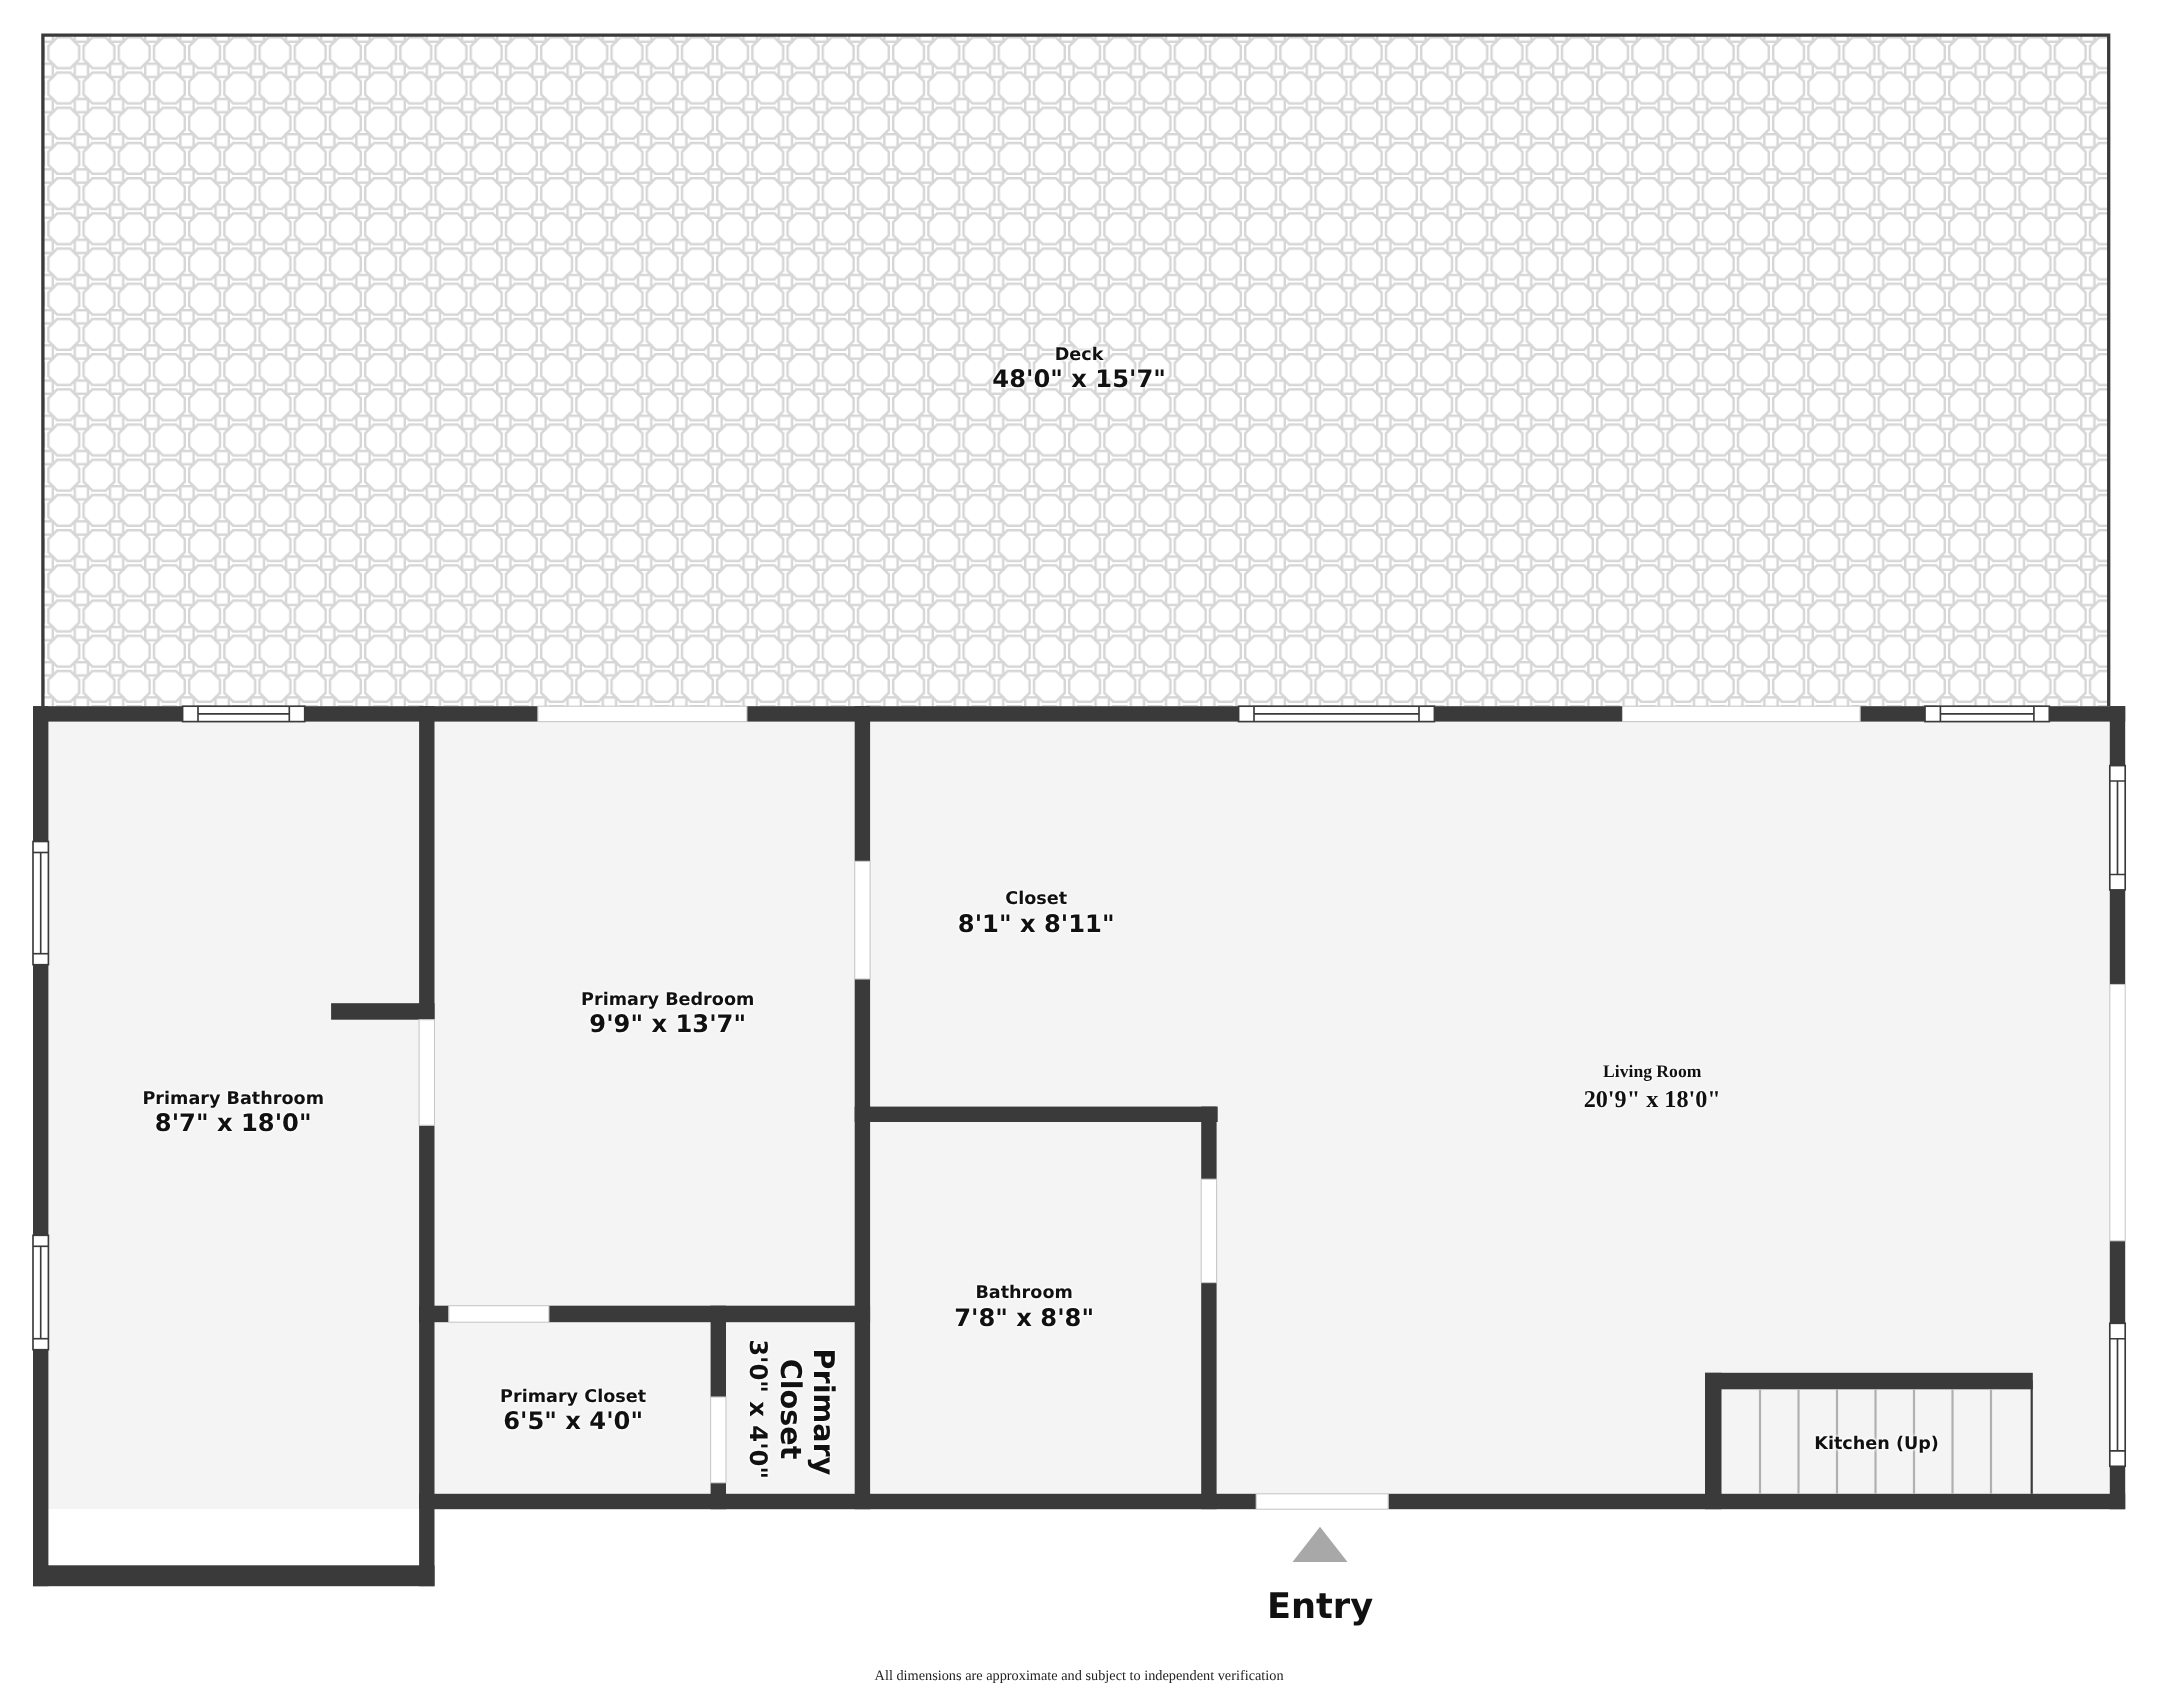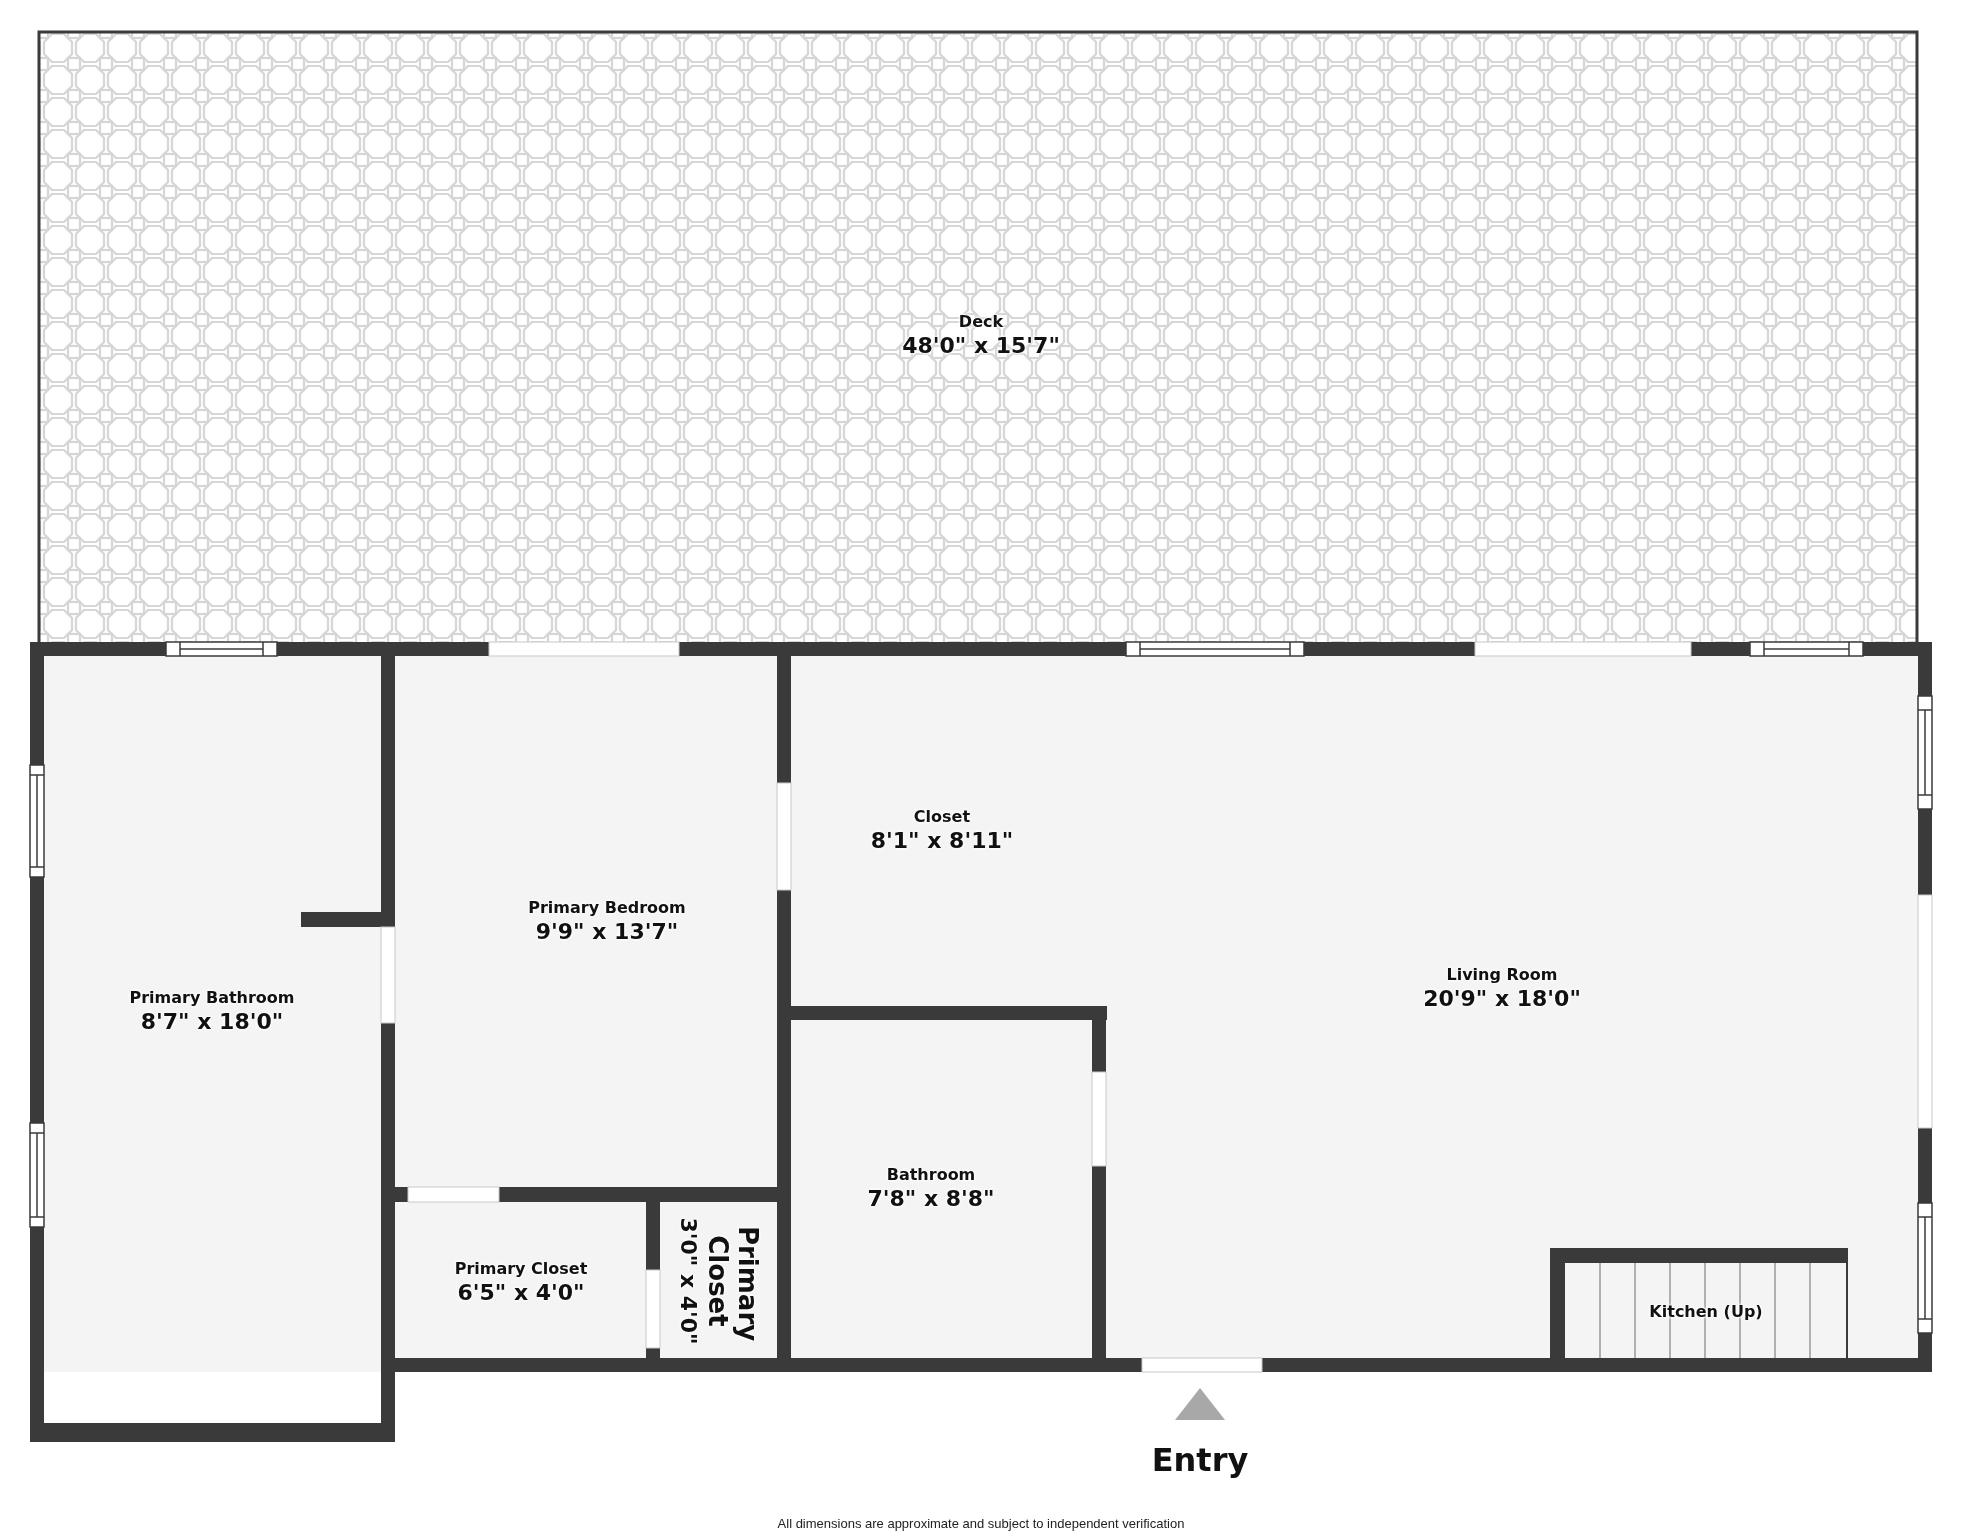--- a/index.html
+++ b/index.html
@@ -5,21 +5,21 @@
   html, body { margin: 0; padding: 0; background: #ffffff; }
   body { width: 1962px; height: 1536px; position: relative; overflow: hidden; font-family: "DejaVu Sans", "Liberation Sans", sans-serif; }
   #plan { position: absolute; left: 0; top: 0; }
   .label { position: absolute; transform: translate(-50%, -50%); text-align: center; color: #111; white-space: nowrap; line-height: 1.25; text-shadow: 0 0 3px #fff, 0 0 3px #fff, 0 0 4px #fff; }
   .label .name { font-weight: bold; font-size: 16px; display: block; }
   .label .dims { font-weight: bold; font-size: 22px; display: block; }
   .label.rot { transform: translate(-50%, -50%) rotate(90deg); }
   .label.rot .name { font-size: 26px; line-height: 1.15; }
   .label.rot .dims { font-size: 22px; }
   .entry-label { position: absolute; transform: translate(-50%, -50%); font-weight: bold; font-size: 32px; color: #111; }
-  .disclaimer { position: absolute; left: 981px; top: 1523px; transform: translate(-50%, -50%); font-size: 13px; color: #222; font-family: Liberation Sans, sans-serif; white-space: nowrap; }
+  .disclaimer { position: absolute; left: 981px; top: 1523px; transform: translate(-50%, -50%); font-size: 13px; color: #222; font-family: Liberation Serif, serif; white-space: nowrap; }
 </style>
 </head>
 <body>
 
 <svg id="plan" width="1962" height="1536" viewBox="0 0 1962 1536" xmlns="http://www.w3.org/2000/svg">
   <defs>
     <pattern id="deckTile" x="42" y="32" width="32" height="32" patternUnits="userSpaceOnUse">
       <rect width="32" height="32" fill="#ffffff"></rect>
 
       <polygon points="10,2 22,2 30,10 30,22 22,30 10,30 2,22 2,10" fill="none" stroke="#d6d6d6" stroke-width="2.2"></polygon>
@@ -168,21 +168,21 @@
   <span class="dims">8'7" x 18'0"</span>
 </div>
 <div class="label" style="left:607px; top:922px;">
   <span class="name">Primary Bedroom</span>
   <span class="dims">9'9" x 13'7"</span>
 </div>
 <div class="label" style="left:942px; top:831px;">
   <span class="name">Closet</span>
   <span class="dims">8'1" x 8'11"</span>
 </div>
-<div class="label" style="left:1502px; top:989px;">
+<div class="label" style="left:1502px; top:989px;font-family:Liberation Serif, serif;">
   <span class="name">Living Room</span>
   <span class="dims">20'9" x 18'0"</span>
 </div>
 <div class="label" style="left:931px; top:1189px;">
   <span class="name">Bathroom</span>
   <span class="dims">7'8" x 8'8"</span>
 </div>
 <div class="label" style="left:521px; top:1283px;">
   <span class="name">Primary Closet</span>
   <span class="dims">6'5" x 4'0"</span>

